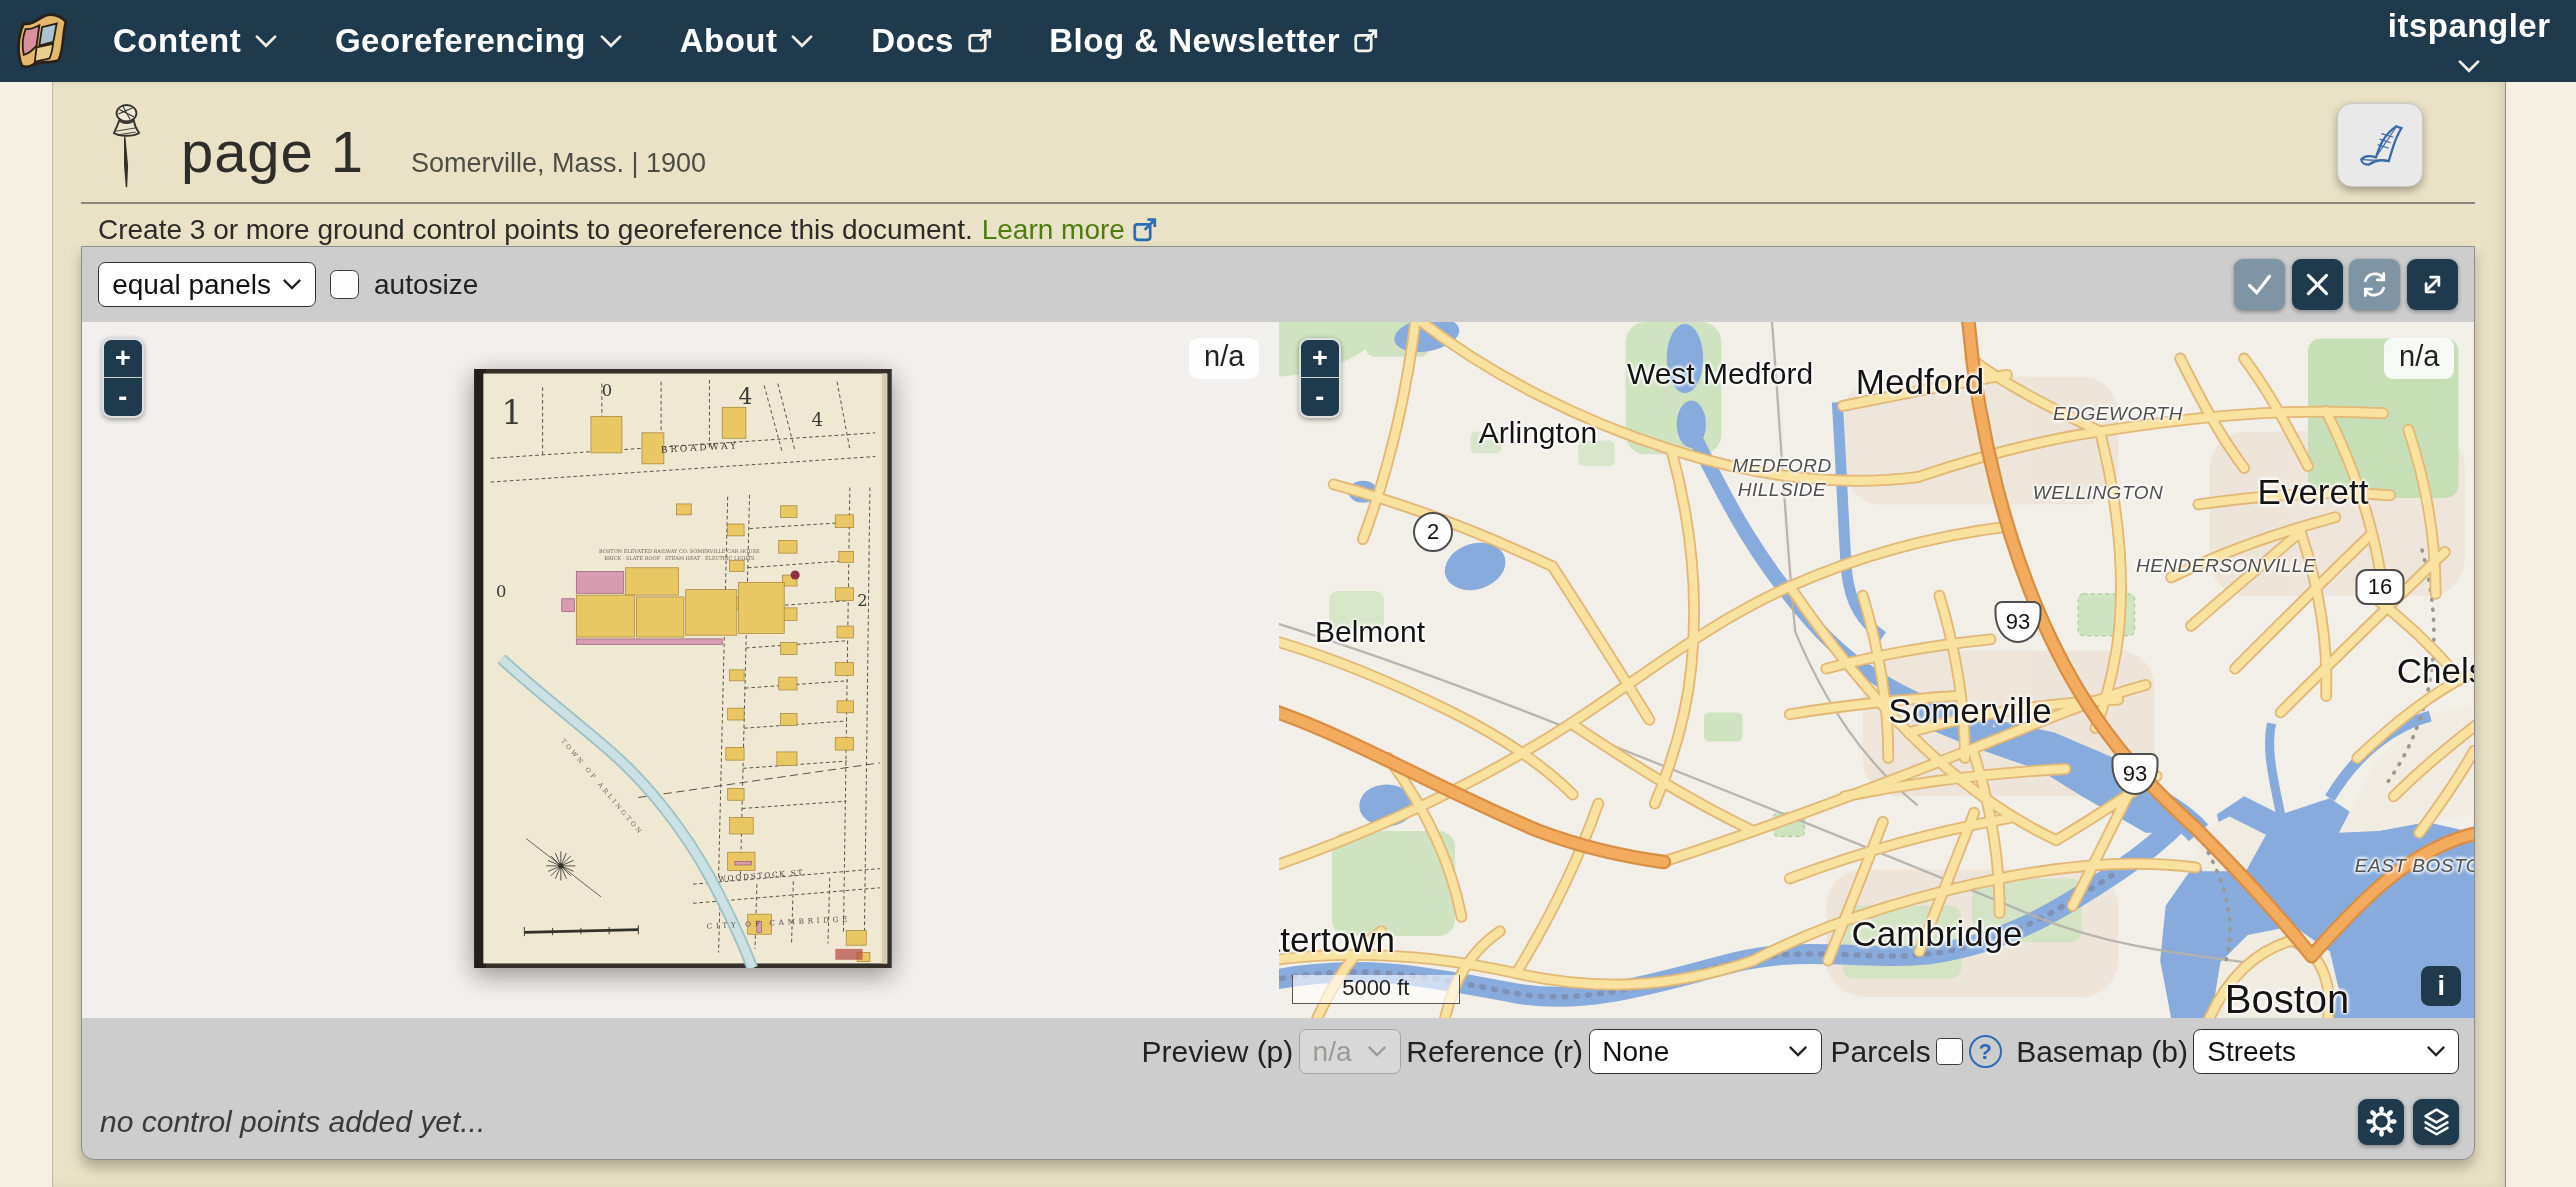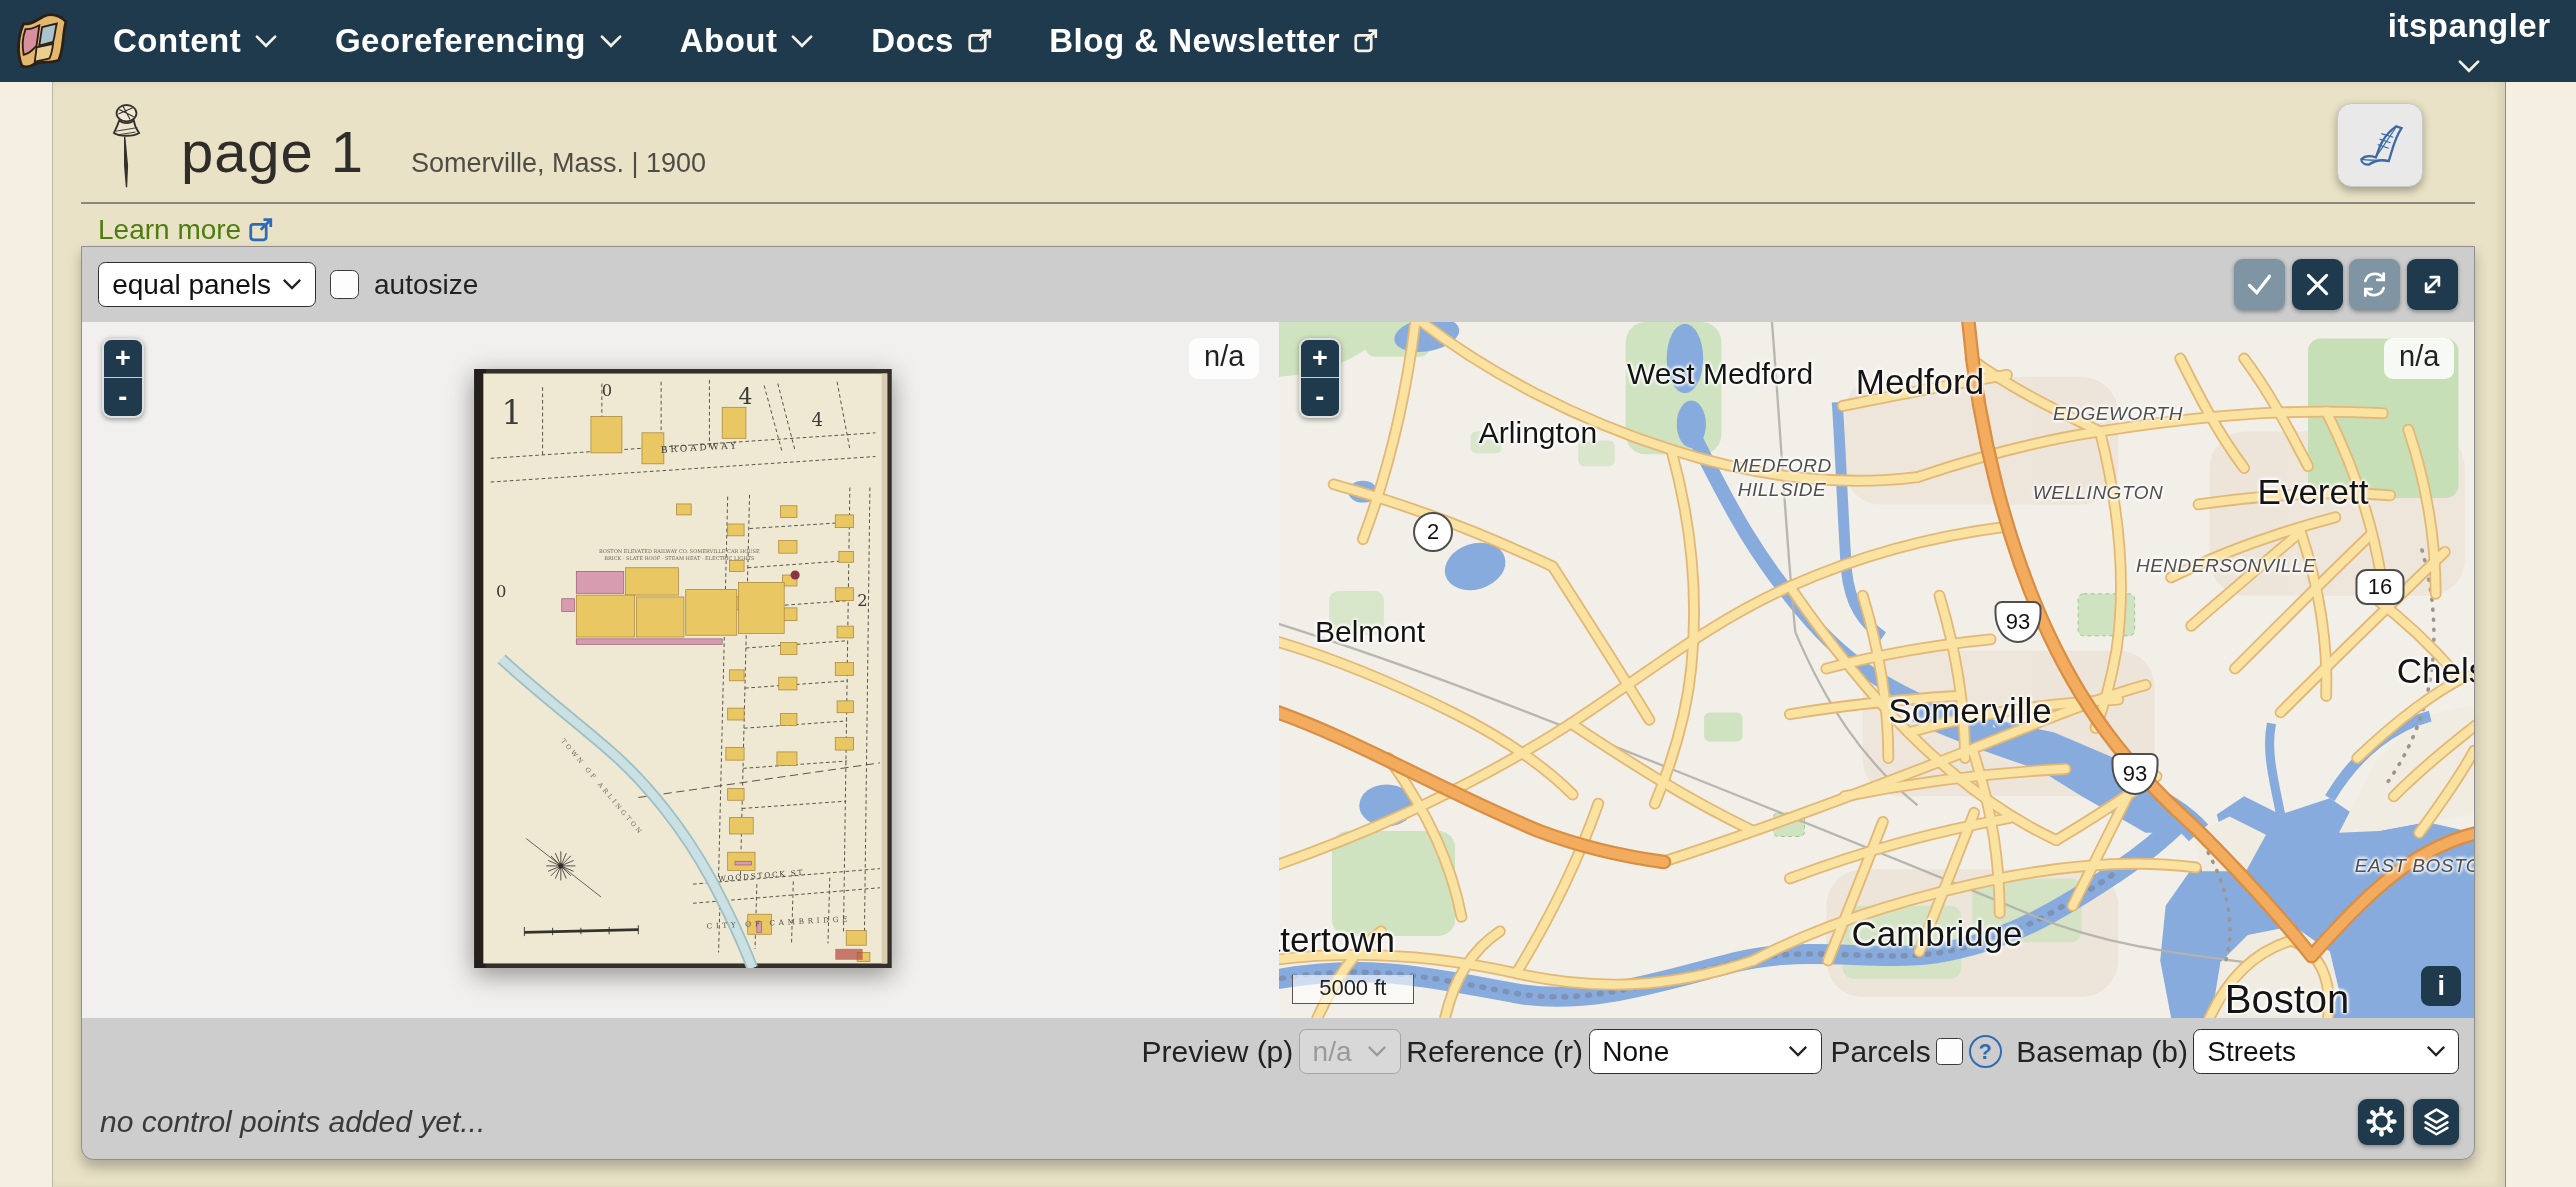--- a/index.html
+++ b/index.html
@@ -62,21 +62,21 @@
     display:flex; align-items:center; justify-content:center; cursor:pointer; }
   .zoombtn:first-child { border-radius:7.3px 7.3px 0 0; border-bottom:1.8px solid #cfcfcf; }
   .zoombtn:last-child { border-radius:0 0 7.3px 7.3px; }
 
   .na-overlay { position:absolute; right:20px; top:16.4px; background:rgba(255,255,255,.85);
     border-radius:9px; padding:1.8px 14.6px 5.5px; font-size:29px; color:#222; z-index:10; }
 
   .sanborn-wrap { position:absolute; left:392px; top:47px; width:418px; height:599px;
     box-shadow:0 7.3px 24px rgba(0,0,0,.4); cursor:grab; }
 
-  .scalebar { position:absolute; left:12.8px; bottom:13.7px; width:122px; height:29px;
+  .scalebar { position:absolute; left:12.8px; bottom:13.7px; width:168px; height:29px;
     background:rgba(255,255,255,.6); border:1.8px solid #555; border-top:none; text-align:center;
     font-size:22px; color:#222; z-index:10; }
   .info-btn { position:absolute; right:12.8px; bottom:12px; width:40px; height:40px; background:#1f3a4d;
     border-radius:8.2px; color:#fff; font-size:27px; font-weight:bold; display:flex; align-items:center;
     justify-content:center; cursor:pointer; z-index:10; }
 
   
   .mlabel { position:absolute; transform:translate(-50%,-50%); white-space:nowrap; color:#141414;
     z-index:5; text-shadow:-1.8px 0 2.7px #fff,1.8px 0 2.7px #fff,0 -1.8px 2.7px #fff,0 1.8px 2.7px #fff; pointer-events:none; }
   .ml-city { font-size:35px; }
@@ -172,20 +172,21 @@
         <path d="M10,44 C14,40 20,40 26,42 C30,30 34,18 48,8 L54,10 C46,22 44,34 40,46 C32,44 24,46 18,50 C14,50 10,48 10,44 Z" fill="none" stroke="#3b6aa6" stroke-width="2.5"></path>
         <path d="M27,40 L48,9 M30,22 L42,26 M28,28 L40,32 M32,16 L45,20" stroke="#3b6aa6" stroke-width="1.3" fill="none"></path>
         <path d="M10,44 C18,46 28,44 38,46" stroke="#3b6aa6" stroke-width="1.5" fill="none"></path>
       </svg>
     </div>
   </div>
 
   <div class="hr"></div>
 
   <div class="instruction">
+    <span>Create 3 or more ground control points to georeference this document.</span>
     <span class="learn-more">
       <span>Learn more</span>
       <svg class="ext" viewBox="0 0 28 28">
           <rect x="3" y="8" width="17" height="17" rx="3" fill="none" stroke="#2d6cb4" stroke-width="3"></rect>
           <path d="M14,14 L25,3 M17,3 L25,3 L25,11" fill="none" stroke="#2d6cb4" stroke-width="3"></path>
         </svg>
     </span>
   </div>
 
   <div class="panel">

